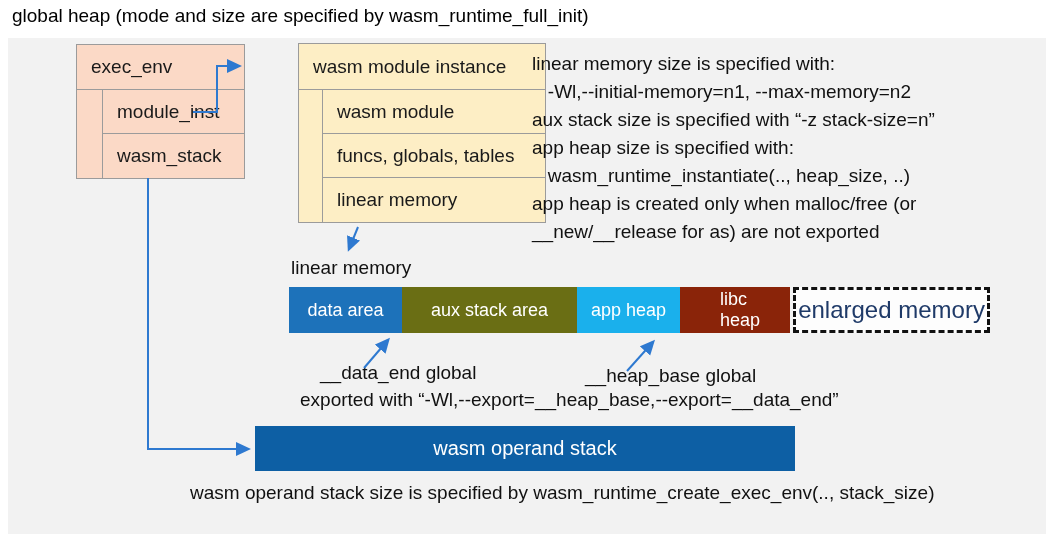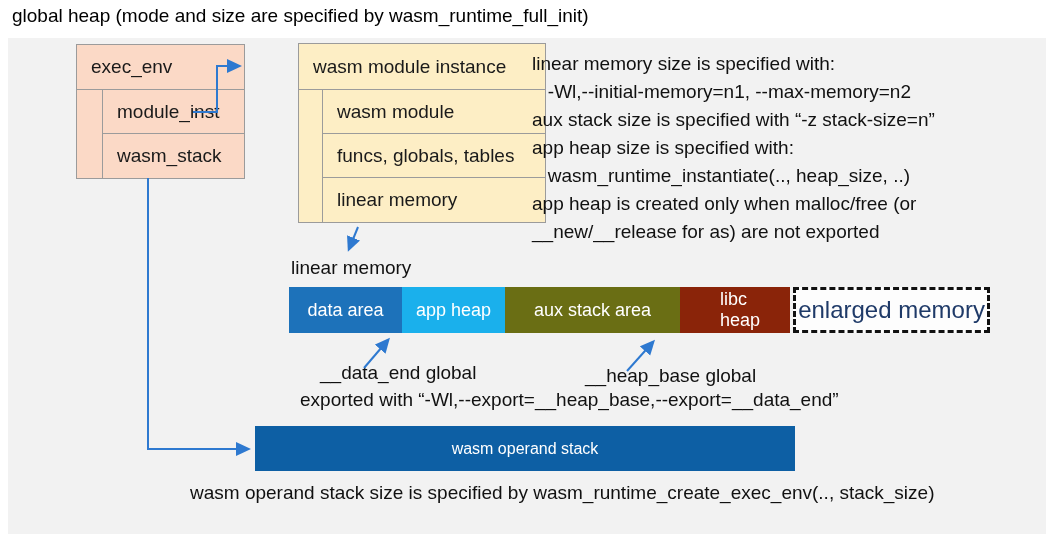--- a/index.html
+++ b/index.html
@@ -49,21 +49,21 @@
 
   
   .annot { position:absolute; font-size:19px; color:#111; }
   #annot-data-end { left:320px; top:362px; }
   #annot-heap-base { left:585px; top:365px; }
   #annot-exported { left:300px; top:389px; }
 
   
   #operand-stack { position:absolute; left:255px; top:426px; width:540px; height:45px;
                    display:flex; align-items:center; justify-content:center;
-                   color:#ffffff; font-size:16px; }
+                   color:#ffffff; font-size:20px; }
 
   #arrows { position:absolute; left:0; top:0; width:1054px; height:547px;
             pointer-events:none; }
 </style>
 </head>
 <body>
 
 <div id="stage">
 
   <div class="title">global heap (mode and size are specified by wasm_runtime_full_init)</div>
@@ -89,22 +89,22 @@
     <div>aux stack size is specified with “-z stack-size=n”</div>
     <div>app heap size is specified with:</div>
     <div>   wasm_runtime_instantiate(.., heap_size, ..)</div>
     <div>app heap is created only when malloc/free (or</div>
     <div>__new/__release for as) are not exported</div>
   </div>
 
   <div id="lm-label">linear memory</div>
   <div id="lm-bar">
     <div class="seg seg0" style="background-color: rgb(29, 114, 186);">data area</div>
+    <div class="seg seg1" style="background-color: rgb(106, 110, 20);">aux stack area</div>
     <div class="seg seg2" style="background-color: rgb(26, 176, 236);">app heap</div>
-    <div class="seg seg1" style="background-color: rgb(106, 110, 20);">aux stack area</div>
     <div class="seg seg3" style="background-color: rgb(138, 36, 9);">libc heap</div>
   </div>
   <div id="enlarged" style="color: rgb(31, 58, 104);">enlarged memory</div>
 
   <div class="annot" id="annot-data-end">__data_end global</div>
   <div class="annot" id="annot-heap-base">__heap_base global</div>
   <div class="annot" id="annot-exported">exported with “-Wl,--export=__heap_base,--export=__data_end”</div>
 
   <div id="operand-stack" style="background-color: rgb(13, 95, 164);">wasm operand stack</div>
 

